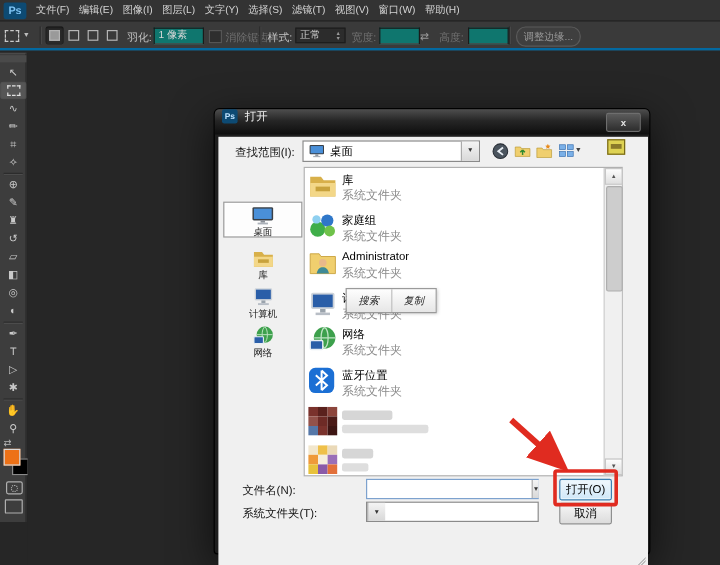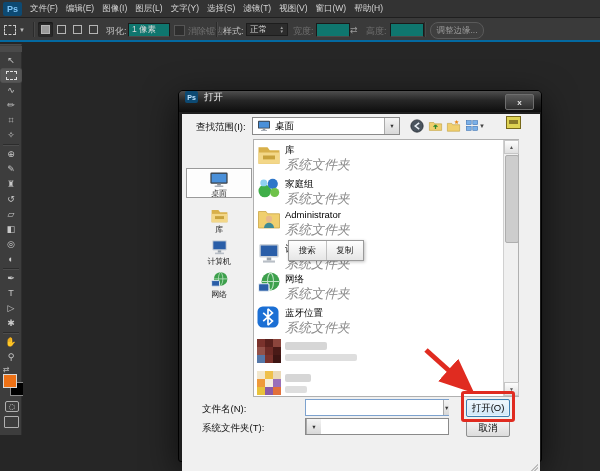--- a/index.html
+++ b/index.html
@@ -74,29 +74,29 @@
   .places{position:absolute;left:4px;top:24px;width:66px;height:262px;}
   .place{position:absolute;left:0;width:66px;text-align:center;color:#222;}
   .place .pl-label{font-size:8px;display:block;line-height:9px;letter-spacing:-0.3px;}
   .place svg{display:block;margin:0 auto 1px;}
   .place.selected{border:1px solid #9a9a9a;background:#fdfdfd;box-shadow:inset 0 0 0 1px #fff;box-sizing:border-box;padding-top:3px;}
   
   .filelist{position:absolute;left:71px;top:25px;width:266px;height:258px;background:#fff;border:1px solid #b0b0b0;box-sizing:border-box;}
   .fitem{position:absolute;left:2px;width:230px;height:30px;}
   .fitem svg{position:absolute;left:0;top:1px;}
   .fname{position:absolute;left:29px;top:3px;font-size:9.5px;color:#000;white-space:nowrap;}
-  .ftype{position:absolute;left:29px;top:15px;font-size:13px;color:#8a8a8a;white-space:nowrap;font-style:italic;}
+  .ftype{position:absolute;left:29px;top:15px;font-size:10px;color:#8a8a8a;white-space:nowrap;}
   .pill{position:absolute;background:#d6d6d6;border-radius:2px;height:8px;}
   .scroll{position:absolute;right:0;top:0;width:15px;height:100%;background:#f0f0f0;border-left:1px solid #d0d0d0;box-sizing:border-box;}
   .sbtn{position:absolute;left:0;width:15px;height:14px;background:linear-gradient(#fdfdfd,#e0e0e0);border:1px solid #c6c6c6;
         box-sizing:border-box;display:flex;align-items:center;justify-content:center;font-size:5px;color:#555;}
   .sthumb{position:absolute;left:1px;top:15px;width:12px;height:86px;background:#cdcdcd;border:1px solid #aeaeae;border-radius:2px;}
   
   .sel-popup{position:absolute;left:106px;top:126px;width:74px;height:19px;background:linear-gradient(#fefefe,#e6e6e6);
-             border:1px solid #9a9a9a;box-shadow:1px 1px 3px rgba(0,0,0,.25);display:flex;}
+             border:1px solid #9a9a9a;box-shadow:1px 1px 3px rgba(0,0,0,.25);display:flex;font-style:italic;}
   .sel-popup div{flex:1;font-size:8.5px;display:flex;align-items:center;justify-content:center;color:#222;}
   .sel-popup div:first-child{border-right:1px solid #c0c0c0;}
   
   .win-btn{position:absolute;font-size:9.5px;display:flex;align-items:center;justify-content:center;border-radius:2px;box-sizing:border-box;}
   .btn-default{border:1px solid #3c7fb1;background:linear-gradient(#f1f8fd,#cfe7f8);box-shadow:inset 0 0 0 1px #e6f3fb;}
   .btn-normal{border:1px solid #8e8f8f;background:linear-gradient(#f6f6f6,#dcdcdc);}
   .red-rect{position:absolute;left:279px;top:277px;width:54px;height:31px;border:3px solid #e02b20;border-radius:3px;box-sizing:border-box;}
   .grip{position:absolute;right:2px;bottom:2px;width:9px;height:9px;
         background:linear-gradient(135deg,transparent 55%,#bdbdbd 55%,#bdbdbd 63%,transparent 63%,transparent 72%,#bdbdbd 72%,#bdbdbd 80%,transparent 80%);}
   .arrow-svg{position:absolute;left:415px;top:342px;}

